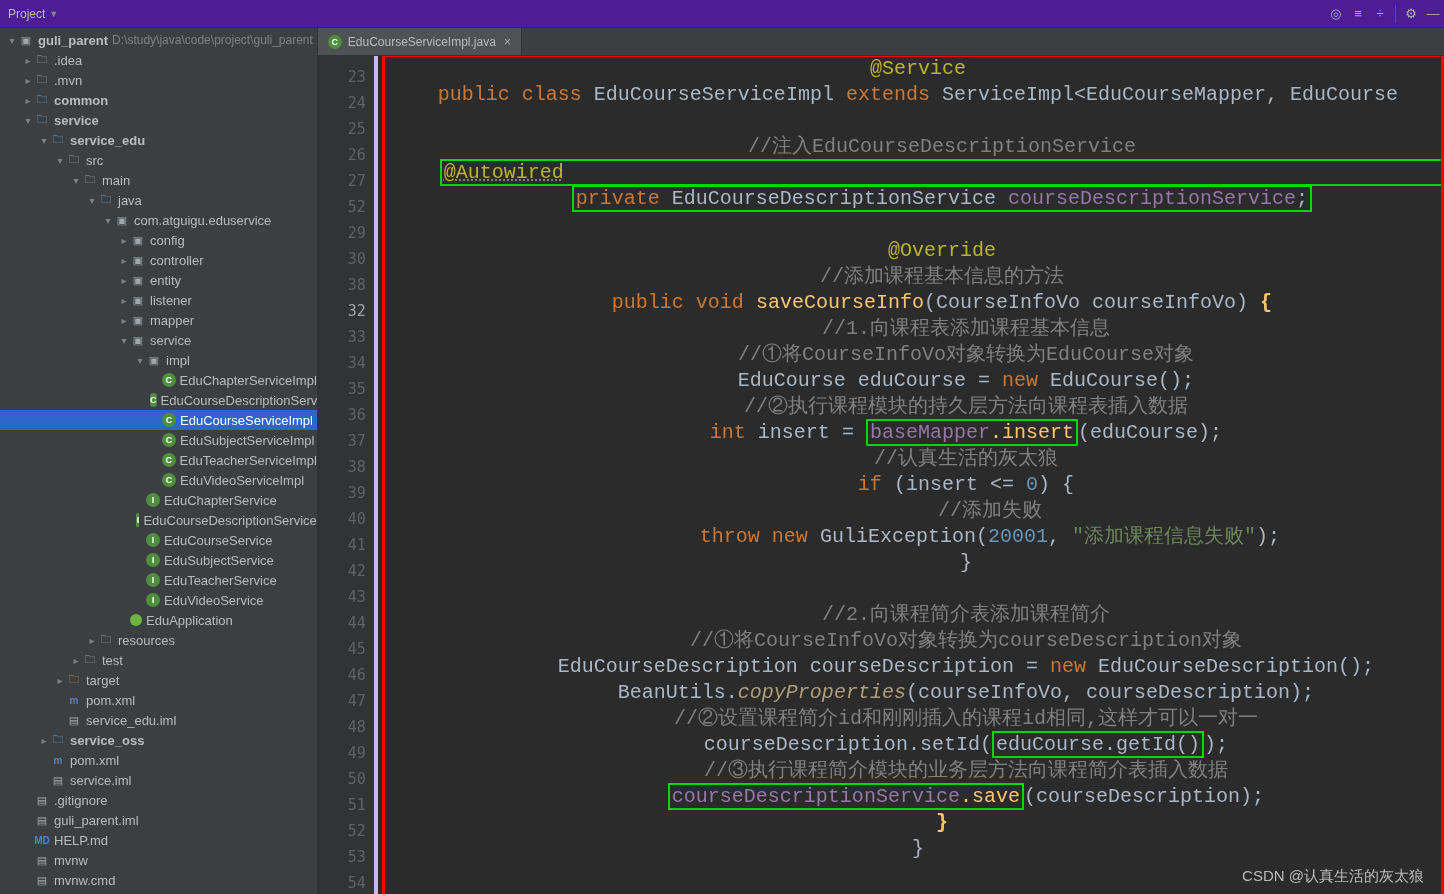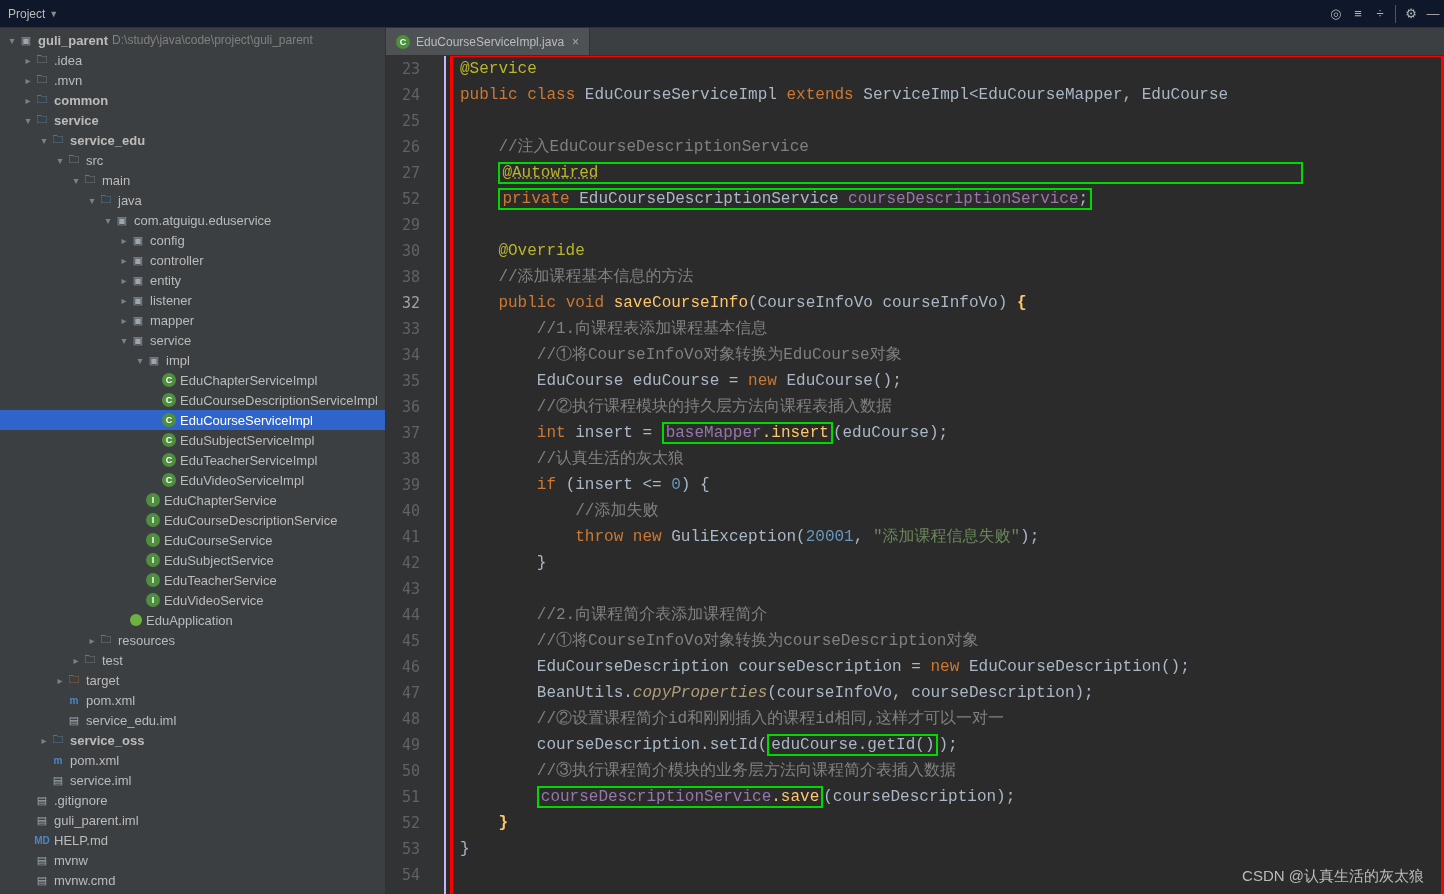--- a/index.html
+++ b/index.html
@@ -1,17 +1,17 @@
 <!DOCTYPE html>
 <html><head>
 <meta charset="utf-8">
 <style>
 * { margin: 0; padding: 0; box-sizing: border-box; }
 body { width: 1444px; height: 894px; background: #2b2b2b; font-family: "Segoe UI", Arial, sans-serif; font-size: 13px; color: #a9b7c6; overflow: hidden; display: flex; flex-direction: column; }
-.toolbar { height: 28px; background: #0f172a; display: flex; align-items: center; border-bottom: 1px solid #323232; }
+.toolbar { height: 28px; background: #4c1d95; display: flex; align-items: center; border-bottom: 1px solid #323232; }
 .tb-label { color: #bbb; padding: 0 4px 0 8px; font-size: 12px; }
 .tb-dd { color: #888; font-size: 9px; padding-right: 10px; }
 .tb-spacer { flex: 1; }
 .tb-icon { width: 22px; height: 22px; display: flex; align-items: center; justify-content: center; color: #afb1b3; cursor: pointer; }
 .tb-sep { width: 1px; height: 18px; background: #555; margin: 0 4px; }
 .main { flex: 1; display: flex; overflow: hidden; }
 .sidebar { width: 386px; background: #3c3f41; border-right: 1px solid #323232; overflow-y: auto; font-size: 13px; }
 .tree { padding: 2px 0 20px 0; }
 .node { display: flex; align-items: center; height: 20px; padding-left: 6px; white-space: nowrap; cursor: pointer; }
 .node.sel { background: #2f65ca; color: #fff; }
@@ -32,24 +32,24 @@
 .ic-blue { color: #4a86c7; font-weight: bold; font-size: 10px; }
 .lbl { color: #bbbbbb; }
 .lbl-path { color: #808080; font-size: 12px; margin-left: 4px; }
 .lbl-bold { font-weight: bold; }
 .editor { flex: 1; display: flex; flex-direction: column; background: #2b2b2b; }
 .tabbar { height: 28px; background: #3c3f41; display: flex; border-bottom: 1px solid #323232; }
 .tab { display: flex; align-items: center; padding: 0 10px; background: #4e5254; border-right: 1px solid #323232; color: #bbb; font-size: 12px; height: 100%; }
 .tab .ic { margin-right: 6px; }
 .tab .x { margin-left: 8px; color: #aaa; font-size: 12px; cursor: pointer; }
 .code-wrap { flex: 1; display: flex; position: relative; overflow: hidden; }
-.gutter { width: 60px; background: #313335; text-align: center; padding: 0 8px 0 0; color: #606366; font-family: "Consolas", monospace; font-size: 15px; line-height: 26px; position: relative; border-right: 2px solid #c4b5fd; }
+.gutter { width: 60px; background: #313335; text-align: right; padding: 8px 8px 0 0; color: #606366; font-family: "Consolas", monospace; font-size: 15px; line-height: 26px; position: relative; border-right: 4px solid #c4b5fd; }
 .gln { height: 26px; position: relative; }
 .gln.hl { color: #a4a3a3; }
-.code { flex: 1; font-family: "Consolas","Courier New", monospace; font-size: 16px; line-height: 26px; padding-left: 14px; position: relative; }
+.code { flex: 1; font-family: "Consolas","Courier New", monospace; font-size: 20px; line-height: 26px; padding-left: 14px; position: relative; text-align: center; }
 .red-box { position: absolute; border: 3px solid #ff0000; top: -2px; left: 4px; right: 0; bottom: -10px; pointer-events: none; z-index: 5;}
 .cl { height: 26px; white-space: pre; }
 .tk-kw { color: #cc7832; }
 .tk-ann { color: #bbb529; }
 .tk-cls { color: #a9b7c6; }
 .tk-meth { color: #ffc66d; }
 .tk-var { color: #a9b7c6; }
 .tk-fld { color: #9876aa; }
 .tk-cmt { color: #808080; }
 .tk-str { color: #6a8759; }

